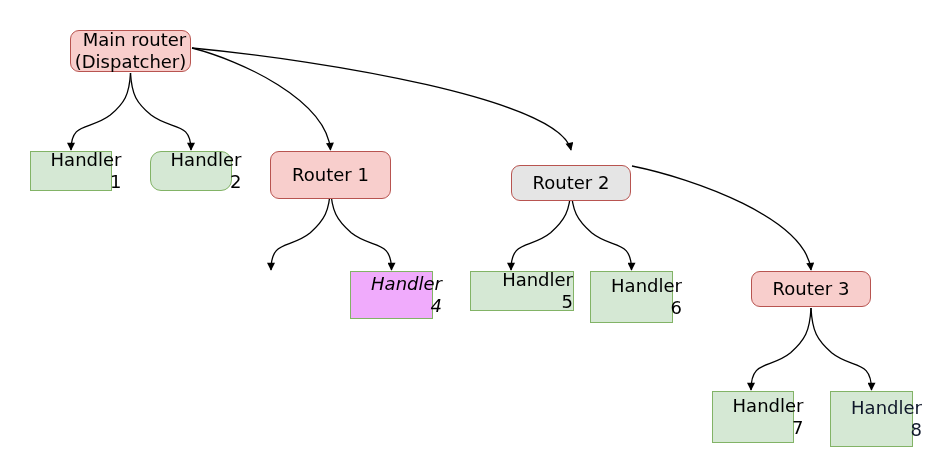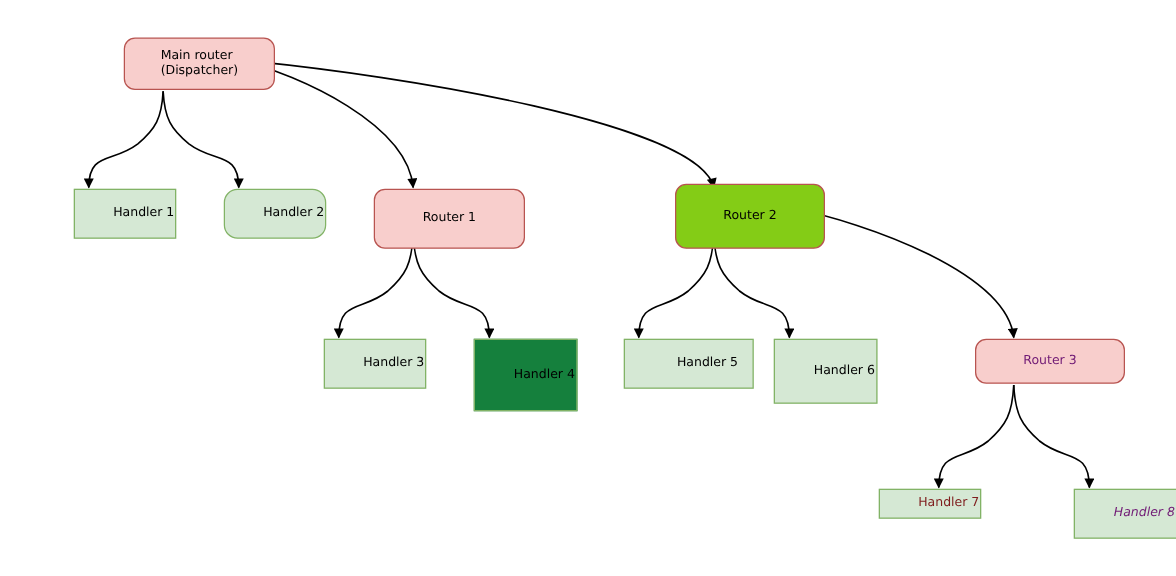--- a/index.html
+++ b/index.html
@@ -15,28 +15,27 @@
     position: absolute;
     left: 0; top: 0;
     width: 941px; height: 461px;
   }
   .node {
     position: absolute;
     box-sizing: border-box;
     display: flex;
     align-items: center;
     justify-content: center;
-    text-align: left;
-    font-size: 10px;
+    text-align: right;
+    font-size: 18px;
     line-height: 1.22;
     color: #000000;
     border: 1px solid;
     white-space: pre-line;
     z-index: 2;
-    margin-left: 29px;
   }
   .node.router { border-radius: 9px; }
   .node.handler { border-radius: 0; padding-left: 30px; }
 </style>
 </head>
 <body>
 
 <div id="canvas">
   <svg id="edge-layer" width="941" height="461" viewBox="0 0 941 461" xmlns="http://www.w3.org/2000/svg">
     <defs>
@@ -57,21 +56,20 @@
         <path d="M811,308 C809.8,331.2 805.0,340.0 790.6,352.8 C770.2,369.4 751.0,359.0 751,390" fill="none" stroke="#000000" stroke-width="1.3" marker-end="url(#arrow)"></path>
         <path d="M811,308 C812.2,331.2 817.0,340.0 831.6,352.8 C852.1,369.4 871.5,359.0 871.5,390" fill="none" stroke="#000000" stroke-width="1.3" marker-end="url(#arrow)"></path>
       </g>
   </svg>
 
 <div class="node router" style="left: 70px; top: 30px; width: 121px; height: 42px; background: rgb(248, 206, 204); border-color: rgb(184, 84, 80); color: rgb(0, 0, 0);">Main router
 (Dispatcher)</div>
     <div class="node handler" style="left: 30px; top: 151px; width: 82px; height: 40px; background: rgb(213, 232, 212); border-color: rgb(130, 179, 102); color: rgb(0, 0, 0);">Handler 1</div>
     <div class="node handler" style="left: 150px; top: 151px; width: 82px; height: 40px; background: rgb(213, 232, 212); border-color: rgb(130, 179, 102); color: rgb(0, 0, 0); border-radius: 11px;">Handler 2</div>
     <div class="node router" style="left: 270px; top: 151px; width: 121px; height: 48px; background: rgb(248, 206, 204); border-color: rgb(184, 84, 80); color: rgb(0, 0, 0);">Router 1</div>
-    <div class="node router" style="left: 511px; top: 147px; width: 120px; height: 52px; background: #84cc16; border-color: rgb(184, 84, 80); color: rgb(0, 0, 0);">Router 2</div>
-    <div class="node handler" style="left: 230px; top: 271px; width: 82px; height: 40px; background: rgb(213, 232, 212); border-color: rgb(130, 179, 102); color: rgb(0, 0, 0);">Handler 3</div>
-    <div class="node handler" style="left: 350px; top: 271px; width: 83px; height: 58px; background: #15803d; border-color: rgb(130, 179, 102); color: rgb(0, 0, 0);">Handler 4</div>
+    <div class="node router" style="left: 511px; top: 165px; width: 120px; height: 36px; background: #e5e5e5; border-color: rgb(184, 84, 80); color: rgb(0, 0, 0);">Router 2</div>
+    <div class="node handler" style="left: 350px; top: 271px; width: 83px; height: 48px; background: #f0abfc; border-color: rgb(130, 179, 102); color: rgb(0, 0, 0); font-style: italic;">Handler 4</div>
     <div class="node handler" style="left: 470px; top: 271px; width: 104px; height: 40px; background: rgb(213, 232, 212); border-color: rgb(130, 179, 102); color: rgb(0, 0, 0);">Handler 5</div>
     <div class="node handler" style="left: 590px; top: 271px; width: 83px; height: 52px; background: rgb(213, 232, 212); border-color: rgb(130, 179, 102); color: rgb(0, 0, 0);">Handler 6</div>
-    <div class="node router" style="left: 751px; top: 271px; width: 120px; height: 36px; background: rgb(248, 206, 204); border-color: rgb(184, 84, 80); color: #701a75;">Router 3</div>
-    <div class="node handler" style="left: 674px; top: 391px; width: 82px; height: 24px; background: rgb(213, 232, 212); border-color: rgb(130, 179, 102); color: #7f1d1d;">Handler 7</div>
-    <div class="node handler" style="left: 830px; top: 391px; width: 83px; height: 40px; background: rgb(213, 232, 212); border-color: rgb(130, 179, 102); color: #701a75; font-style: italic;">Handler 8</div>
+    <div class="node router" style="left: 751px; top: 271px; width: 120px; height: 36px; background: rgb(248, 206, 204); border-color: rgb(184, 84, 80); color: #000000;">Router 3</div>
+    <div class="node handler" style="left: 712px; top: 391px; width: 82px; height: 52px; background: rgb(213, 232, 212); border-color: rgb(130, 179, 102); color: #000000;">Handler 7</div>
+    <div class="node handler" style="left: 830px; top: 391px; width: 83px; height: 56px; background: rgb(213, 232, 212); border-color: rgb(130, 179, 102); color: #0f172a;">Handler 8</div>
   </div>
 
 </body></html>

